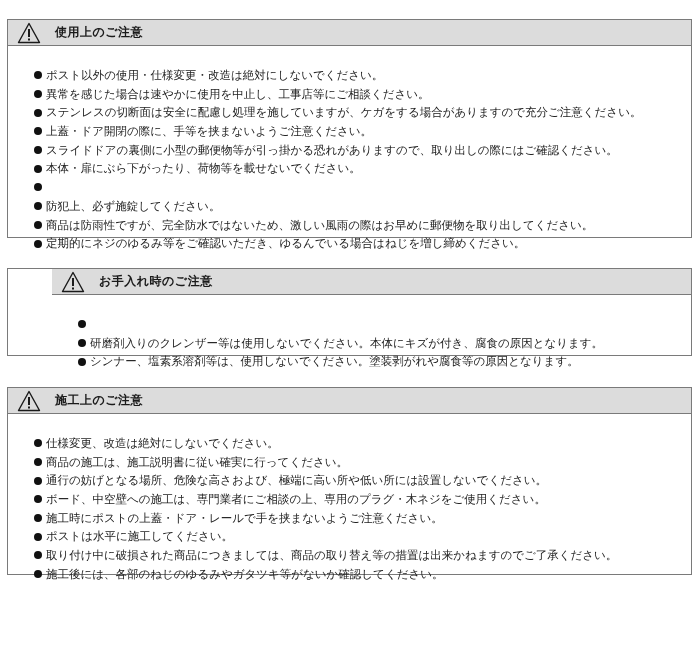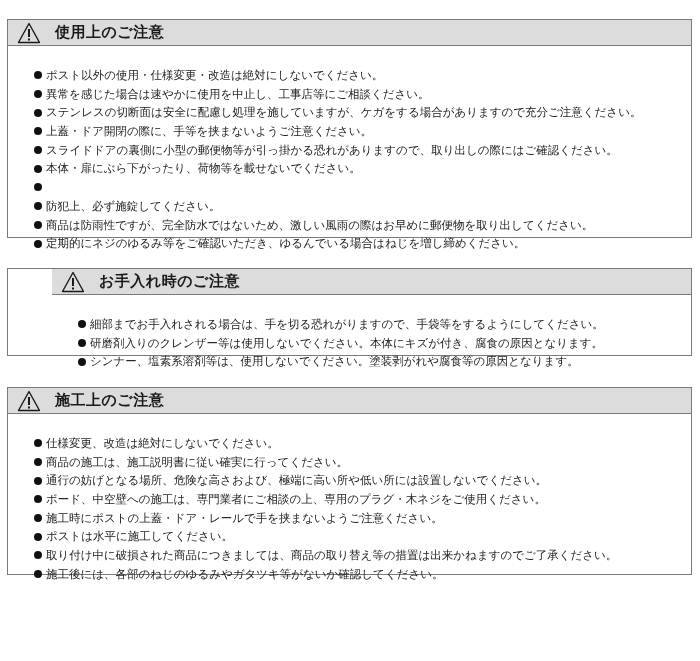--- a/index.html
+++ b/index.html
@@ -32,21 +32,21 @@
       box-sizing: border-box;
     }
     .warn-icon {
       width: 24px;
       height: 22px;
       margin-left: 9px;
       margin-right: 14px;
       display: inline-block;
     }
     .notice-title {
-      font-size: 15px;
+      font-size: 12px;
       font-weight: bold;
       letter-spacing: 0.5px;
       color: #1a1a1a;
     }
     .notice-list {
       list-style: none;
       margin: 16px;
       padding: 4px 0 4px 10px;
     }
     .notice-item {
@@ -135,21 +135,20 @@
           <path d="M12 1.5 L22.5 20.5 L1.5 20.5 Z" fill="none" stroke="#1a1a1a" stroke-width="1.4" stroke-linejoin="round"></path>
           <rect x="11" y="7" width="2" height="8" fill="#1a1a1a"></rect>
           <rect x="11" y="16.5" width="2" height="2" fill="#1a1a1a"></rect>
         </svg>
     </span>
     <span class="notice-title">お手入れ時のご注意</span>
   </div>
   <ul class="notice-list">
     <li class="notice-item">
         <span class="bullet"></span>
-        <span>細部までお手入れされる場合は、手を切る恐れがりますので、手袋等をするようにしてください。</span>
       </li>
     <li class="notice-item">
         <span class="bullet"></span>
         <span>研磨剤入りのクレンザー等は使用しないでください。本体にキズが付き、腐食の原因となります。</span>
       </li>
     <li class="notice-item">
         <span class="bullet"></span>
         <span>シンナー、塩素系溶剤等は、使用しないでください。塗装剥がれや腐食等の原因となります。</span>
       </li>
   </ul>

